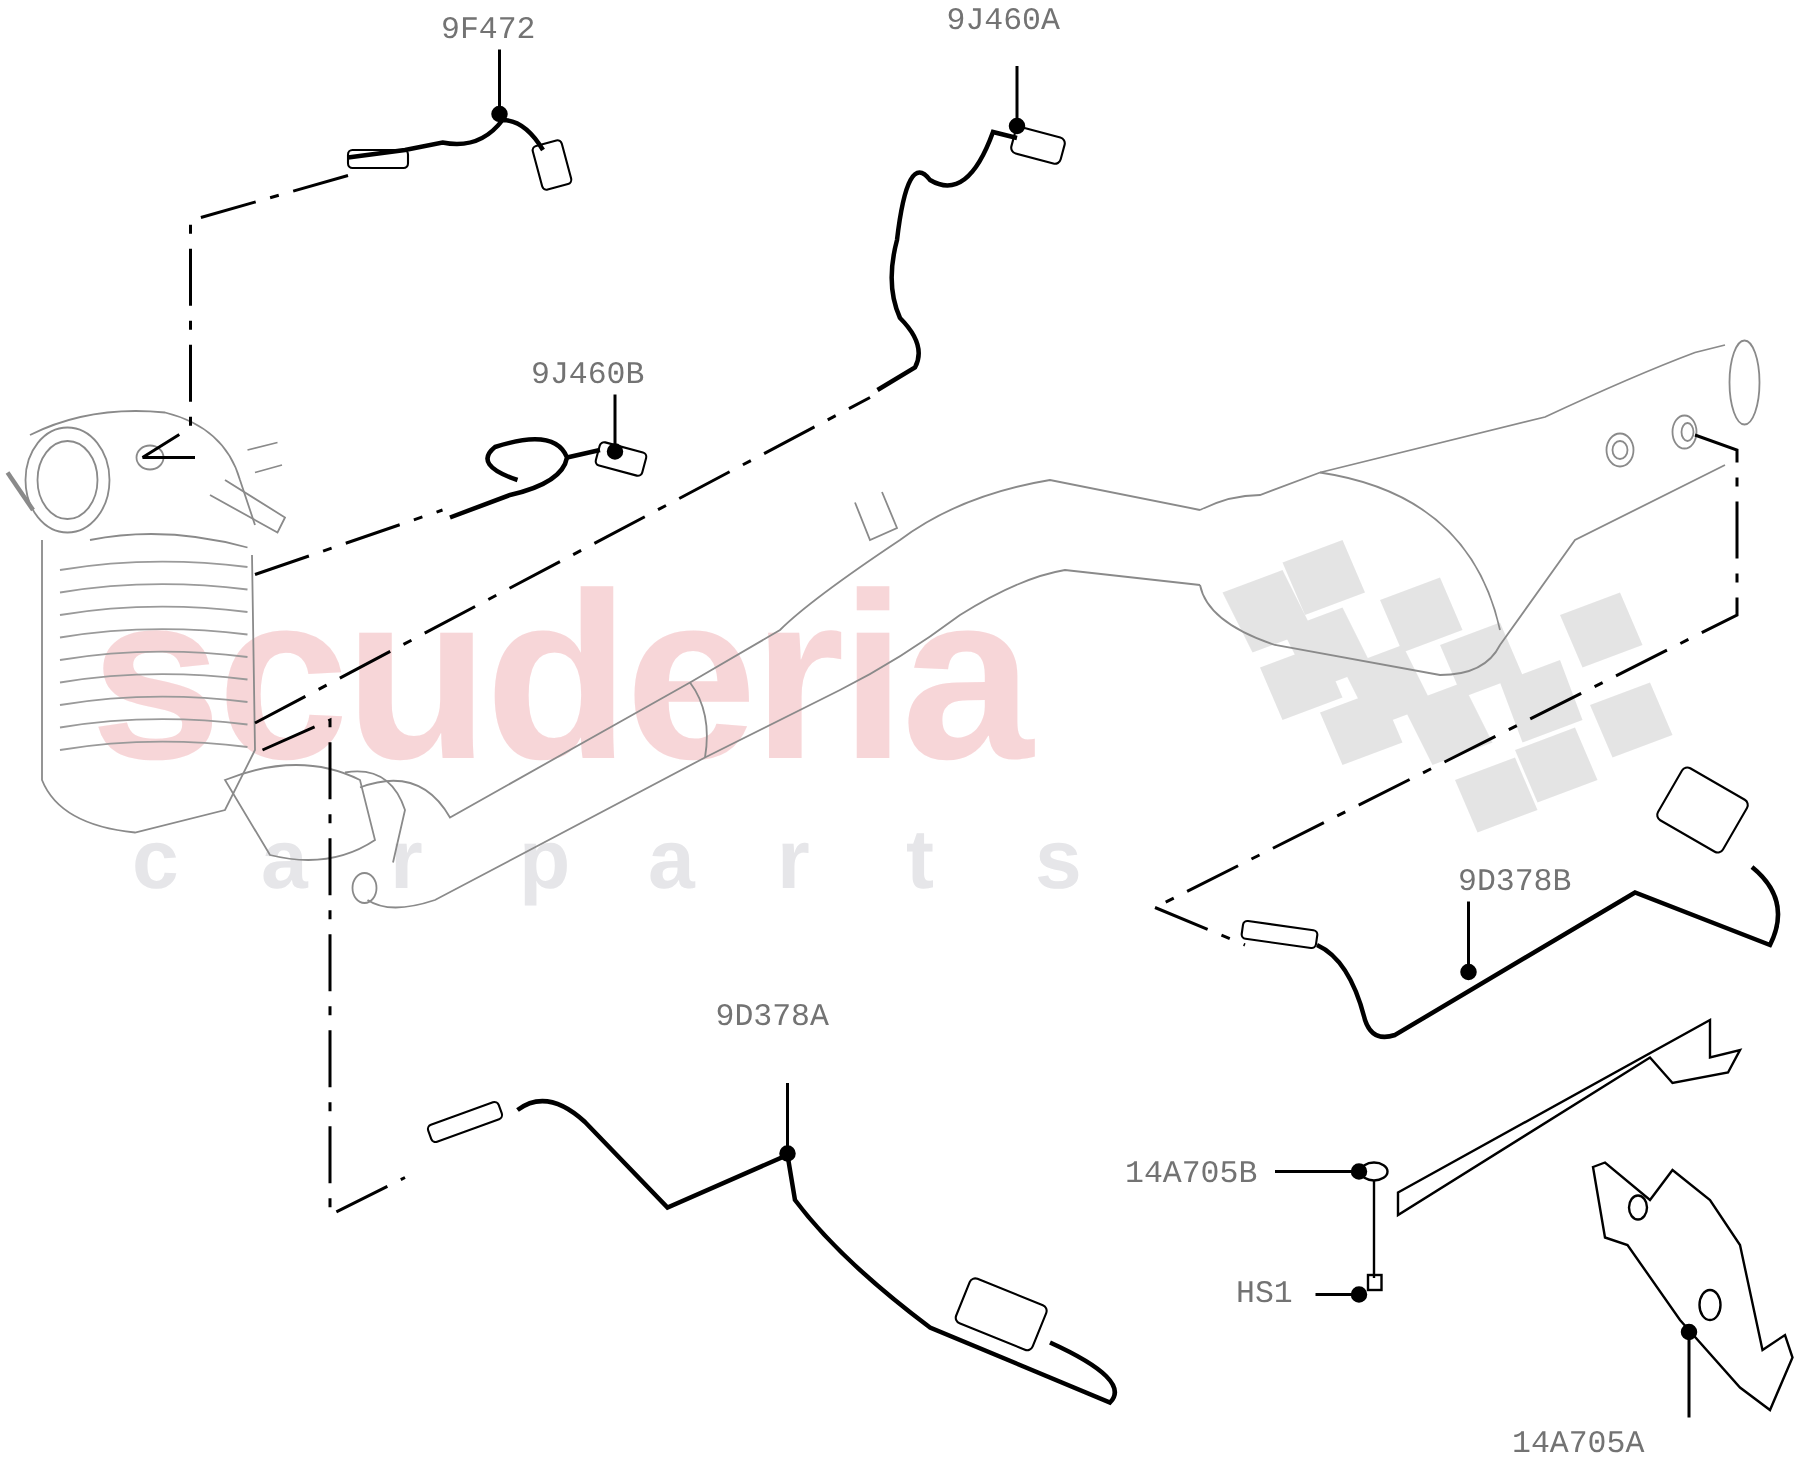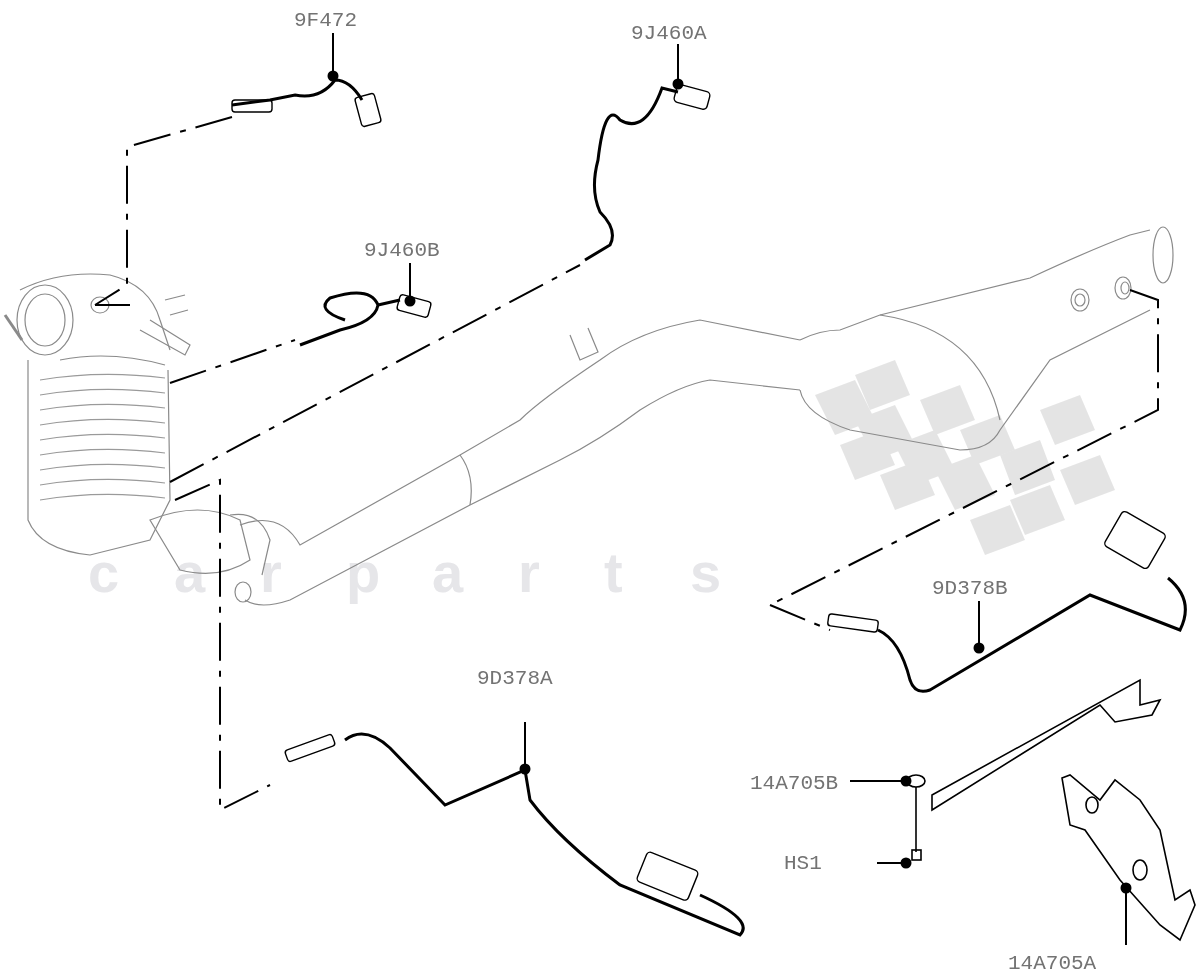--- a/index.html
+++ b/index.html
@@ -8,20 +8,21 @@
   .wm-main { position:absolute; left:60px; top:372px; font-family:"Liberation Sans", sans-serif; font-weight:bold; font-size:158px; letter-spacing:-3px; color:#f5c9cc; opacity:0.75; line-height:1; white-space:nowrap; }
   .wm-sub { position:absolute; left:88px; top:545px; font-family:"Liberation Sans", sans-serif; font-weight:bold; font-size:56px; color:#e6e6e9; line-height:1; white-space:nowrap; letter-spacing:0; }
   .wm-sub span { display:inline-block; width:86px; }
   .callout { position:absolute; font-family:Liberation Mono, monospace; font-size:21px; color:#737373; line-height:1; white-space:nowrap; cursor:pointer; }
 </style>
 </head>
 <body>
 
 <div id="diagram">
 
+  <div class="wm-main">scuderia</div>
   <div class="wm-sub">
     <span>c</span><span>a</span><span>r</span><span>p</span><span>a</span><span>r</span><span>t</span><span>s</span>
   </div>
 
   <svg width="1200" height="979" viewBox="0 0 1200 979" style="position:absolute;left:0;top:0">
 
     <g fill="#dcdcdc" opacity="0.75">
       <polygon points="815,395 855,380 875,420 835,435"></polygon>
       <polygon points="855,420 895,405 915,445 875,460"></polygon>
       <polygon points="895,445 935,430 955,470 915,485"></polygon>
@@ -146,20 +147,20 @@
       <line x1="850" y1="781" x2="906" y2="781"></line>
         <circle cx="906" cy="781" r="4.5"></circle>
       <line x1="877" y1="863" x2="906" y2="863"></line>
         <circle cx="906" cy="863" r="4.5"></circle>
       <line x1="1126" y1="888" x2="1126" y2="945"></line>
         <circle cx="1126" cy="888" r="4.5"></circle>
     </g>
   </svg>
 
   <div class="callout" style="left:294px;top:10px">9F472</div>
-  <div class="callout" style="left:631px;top:23px">9J460A</div>
-  <div class="callout" style="left:364px;top:240px">9J460B</div>
-  <div class="callout" style="left:932px;top:578px">9D378B</div>
+  <div class="callout" style="left:631px;top:4px">9J460A</div>
+  <div class="callout" style="left:354px;top:240px">9J460B</div>
+  <div class="callout" style="left:972px;top:578px">9D378B</div>
   <div class="callout" style="left:477px;top:668px">9D378A</div>
   <div class="callout" style="left:750px;top:773px">14A705B</div>
-  <div class="callout" style="left:784px;top:853px">HS1</div>
+  <div class="callout" style="left:824px;top:853px">HS1</div>
   <div class="callout" style="left:1008px;top:953px">14A705A</div>
 </div>
 
 </body></html>

